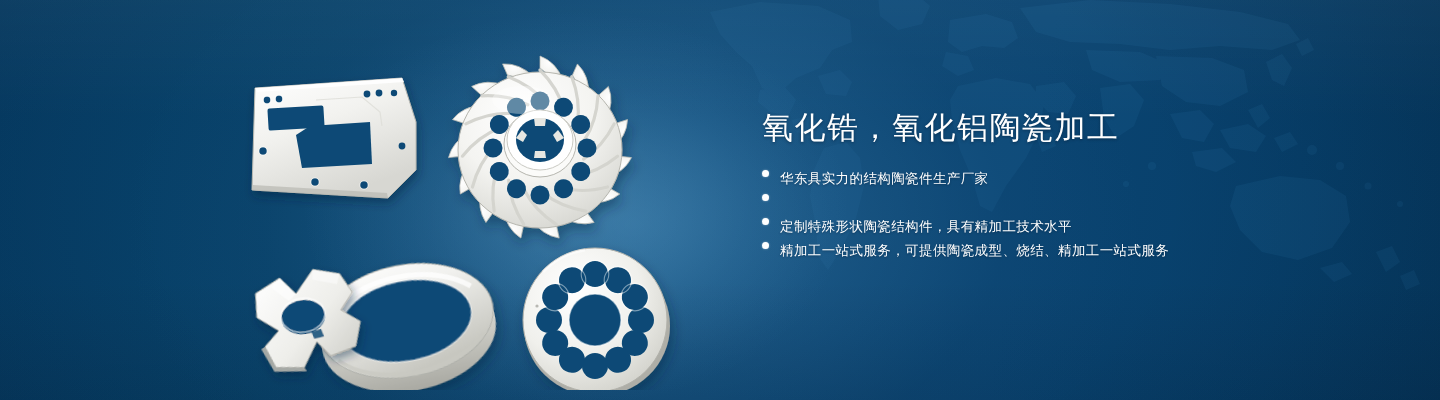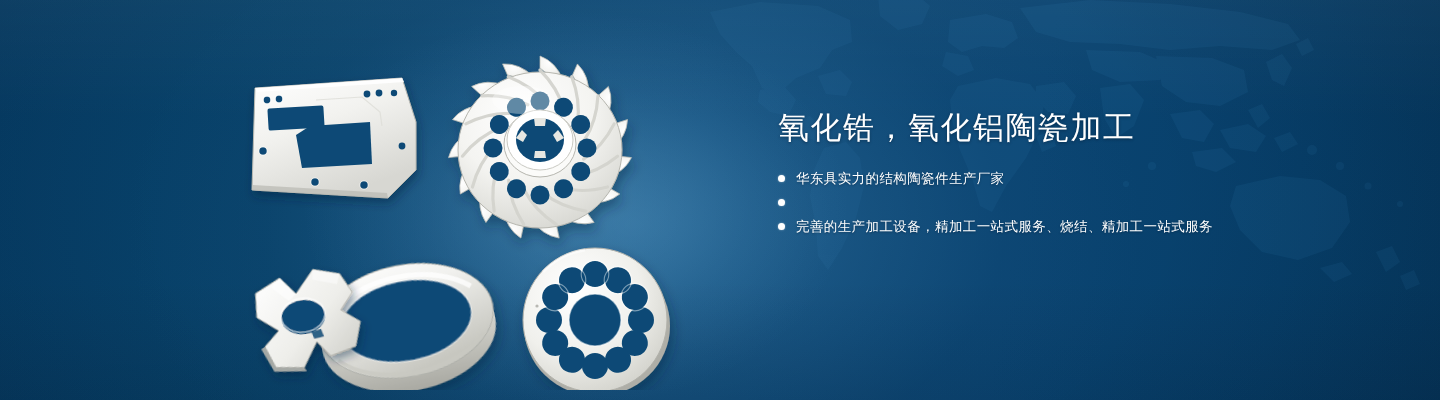--- a/index.html
+++ b/index.html
@@ -84,21 +84,21 @@
     position: absolute;
     left: 230px;
     top: 30px;
     width: 490px;
     height: 360px;
   }
 
   
   .text-block {
     position: absolute;
-    left: 778px;
+    left: 762px;
     top: 108px;
     width: 620px;
     font-family: Liberation Serif, serif;
   }
   .headline {
     color: #ffffff;
     font-size: 31px;
     line-height: 40px;
     letter-spacing: 1.5px;
     font-weight: 400;
@@ -106,21 +106,21 @@
     white-space: nowrap;
     text-shadow: 0 1px 3px rgba(0,20,40,0.45);
   }
   .bullet-list {
     list-style: none;
     margin: 0;
     padding: 0;
   }
   .bullet-item {
     display: flex;
-    align-items: center;
+    align-items: flex-start;
     margin-bottom: 7px;
     height: 17px;
   }
   .bullet-dot {
     width: 7px;
     height: 7px;
     border-radius: 50%;
     background: #ffffff;
     flex: 0 0 auto;
     margin-right: 11px;
@@ -419,18 +419,22 @@
     <ul class="bullet-list">
       <li class="bullet-item">
         <span class="bullet-dot"></span>
         <span class="bullet-text">华东具实力的结构陶瓷件生产厂家</span>
       </li>
       <li class="bullet-item">
         <span class="bullet-dot"></span>
       </li>
       <li class="bullet-item">
         <span class="bullet-dot"></span>
-        <span class="bullet-text">完善的生产加工设备，精加工一站式服务、烧结、精加工一站式服务</span>
+        <span class="bullet-text">定制特殊形状陶瓷结构件，具有精加工技术水平</span>
+      </li>
+      <li class="bullet-item">
+        <span class="bullet-dot"></span>
+        <span class="bullet-text">精加工一站式服务，可提供陶瓷成型、烧结、精加工一站式服务</span>
       </li>
     </ul>
   </div>
 
 </div>
 
 </body></html>

